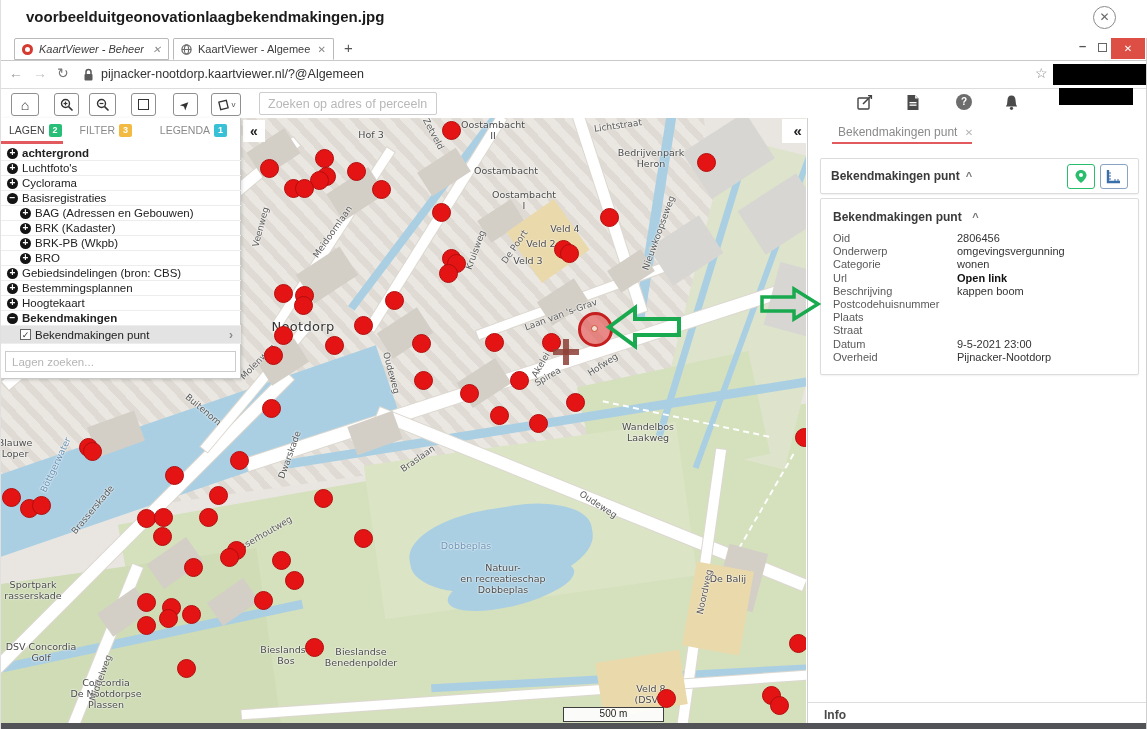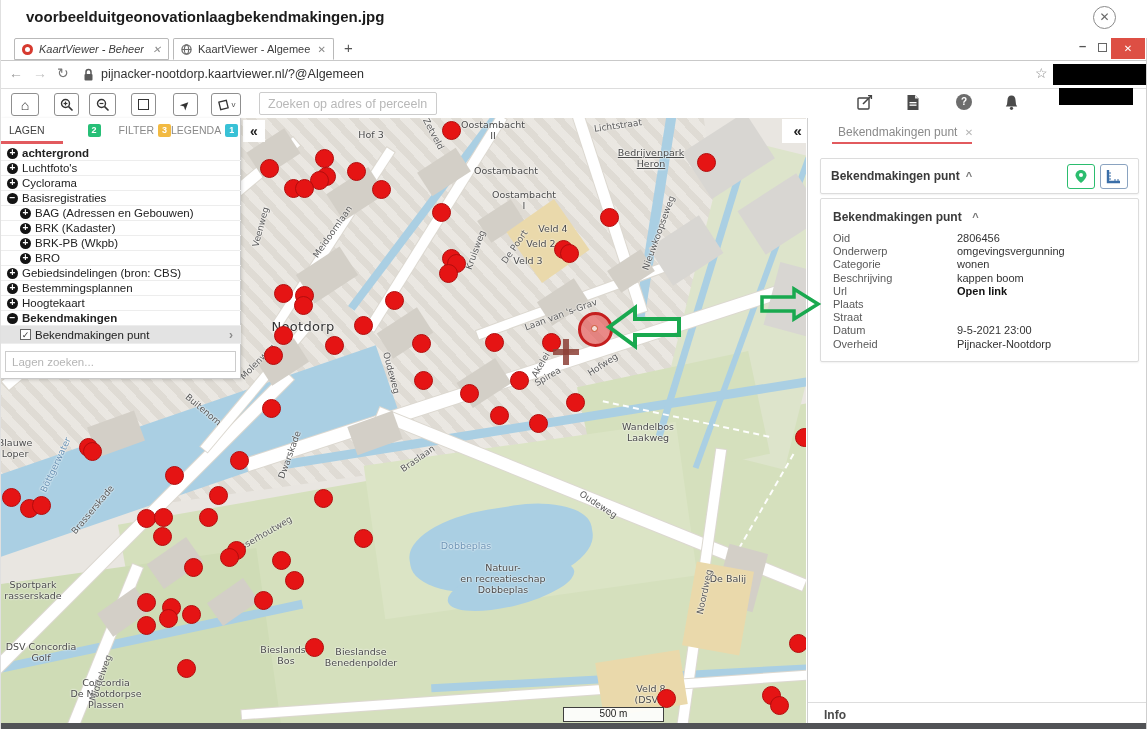--- a/index.html
+++ b/index.html
@@ -76,21 +76,21 @@
   #scalebar { left:562px; top:589px; width:101px; height:15px; background:rgba(255,255,255,.9);
     border:1.5px solid #3e3e3e; z-index:7; font-size:10px; color:#222; text-align:center; line-height:12px; }
   .chip { background:#fff; z-index:15; font-weight:bold; color:#222; text-align:center; }
 
   
   #sidebar { left:0; top:118px; width:240px; height:261px; background:#fff; z-index:20;
     border-right:1px solid #c9c9c9; border-bottom:1px solid #c9c9c9; box-shadow:1px 1px 3px rgba(0,0,0,.15); }
   #sidebar-tabs { position:absolute; left:0; top:0; width:240px; height:24px; display:flex;
     align-items:center; padding:0 8px; }
   .sbtab { display:flex; align-items:center; font-size:10.5px; color:#8a8a8a; }
-  .sbtab.active { color:#444;gap:39px; }
+  .sbtab.active { color:#444; }
   .sbtab + .sbtab { margin-left:18px; }
   .sbtab:last-child { margin-left:auto; margin-right:6px; }
   .badge { min-width:13px; height:13px; margin-left:4px; border-radius:2px; color:#fff; font-size:9px;
     font-weight:bold; text-align:center; line-height:13px; padding:0 2px; }
   #sb-underline { left:0; top:23px; width:62px; height:3px; background:#e25a5e; }
   #layer-tree { position:absolute; left:0; top:28px; width:240px; }
   .tree-row { display:flex; align-items:center; height:15px; border-bottom:1px solid #ededed;
     font-size:11.5px; color:#222; overflow:hidden; white-space:nowrap; }
   .tree-row.sel { height:18px; background:#e3e3e3; }
   .tree-row .lbl { margin-left:4px; }
@@ -289,23 +289,23 @@
   <div class="dec tan" style="left:688px;top:448px;width:58px;height:85px;transform:rotate(10deg);"></div>
 
   <div id="label-layer">
       <div class="mlabel " style="left: 370px; top: 16px; transform: translate(-50%, -50%) rotate(0deg);">Hof 3</div>
       <div class="mlabel " style="left: 492px; top: 12px; transform: translate(-50%, -50%) rotate(0deg);">Oostambacht
 II</div>
       <div class="mlabel " style="left: 505px; top: 52px; transform: translate(-50%, -50%) rotate(0deg);">Oostambacht</div>
       <div class="mlabel " style="left: 523px; top: 82px; transform: translate(-50%, -50%) rotate(0deg);">Oostambacht
 I</div>
       <div class="mlabel street" style="left: 617px; top: 8px; transform: translate(-50%, -50%) rotate(-8deg);">Lichtstraat</div>
-      <div class="mlabel " style="left: 650px; top: 40px; transform: translate(-50%, -50%) rotate(0deg); text-decoration: underline;">Bedrijvenpark
+      <div class="mlabel " style="left: 650px; top: 40px; transform: translate(-50%, -50%) rotate(0deg);">Bedrijvenpark
 Heron</div>
-      <div class="mlabel " style="left: 552px; top: 110px; transform: translate(-50%, -50%) rotate(0deg);">Veld 4</div>
+      <div class="mlabel " style="left: 564px; top: 110px; transform: translate(-50%, -50%) rotate(0deg);">Veld 4</div>
       <div class="mlabel " style="left: 540px; top: 125px; transform: translate(-50%, -50%) rotate(0deg);">Veld 2</div>
       <div class="mlabel " style="left: 527px; top: 142px; transform: translate(-50%, -50%) rotate(0deg);">Veld 3</div>
       <div class="mlabel place" style="left: 302px; top: 208px; transform: translate(-50%, -50%) rotate(0deg);">Nootdorp</div>
       <div class="mlabel " style="left: 647px; top: 314px; transform: translate(-50%, -50%) rotate(0deg);">Wandelbos
 Laakweg</div>
       <div class="mlabel water-l" style="left: 465px; top: 427px; transform: translate(-50%, -50%) rotate(0deg);">Dobbeplas</div>
       <div class="mlabel " style="left: 502px; top: 460px; transform: translate(-50%, -50%) rotate(0deg);">Natuur-
 en recreatieschap
 Dobbeplas</div>
       <div class="mlabel " style="left: 727px; top: 460px; transform: translate(-50%, -50%) rotate(0deg);">De Balij</div>
@@ -549,26 +549,30 @@
         </div>
         <div class="frow">
           <span class="flab">Onderwerp</span>
           <span class="fval">omgevingsvergunning</span>
         </div>
         <div class="frow">
           <span class="flab">Categorie</span>
           <span class="fval">wonen</span>
         </div>
         <div class="frow">
+          <span class="flab">Url</span>
+          <span class="fval b">Open link</span>
+        </div>
+        <div class="frow">
           <span class="flab">Beschrijving</span>
           <span class="fval">kappen boom</span>
         </div>
         <div class="frow">
-          <span class="flab">Url</span>
-          <span class="fval b">Open link</span>
+          <span class="flab">Postcodehuisnummer</span>
+          <span class="fval"></span>
         </div>
         <div class="frow">
           <span class="flab">Plaats</span>
           <span class="fval"></span>
         </div>
         <div class="frow">
           <span class="flab">Straat</span>
           <span class="fval"></span>
         </div>
         <div class="frow">

